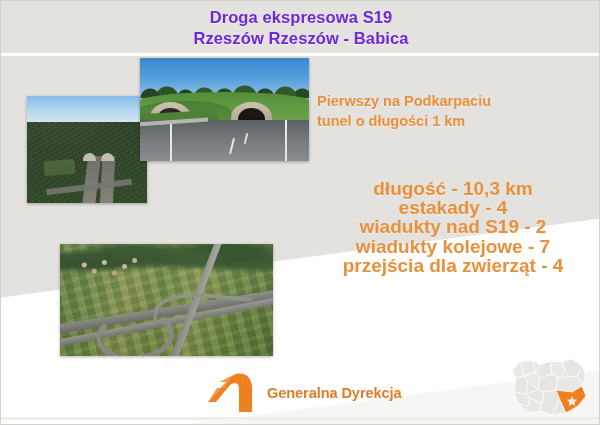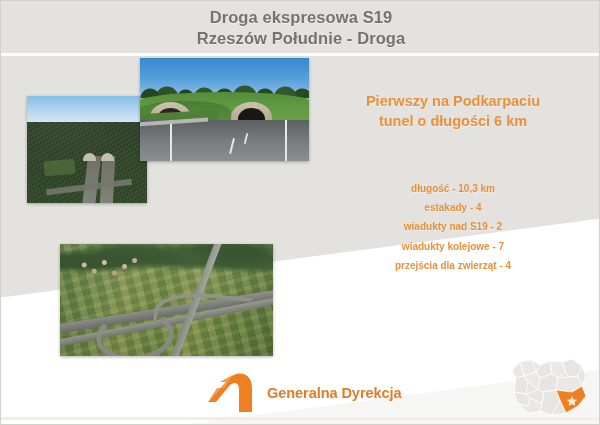--- a/index.html
+++ b/index.html
@@ -14,21 +14,21 @@
     background:#e3e2df;
     overflow:hidden;
     border:1px solid #d2d1ce;
   }
   
   .title-block{
     position:absolute; left:0; top:6px; width:600px;
     text-align:center; z-index:6;
   }
   .title-line{
-    color:#737373;
+    color:#6d28d9;
     font-weight:bold;
     font-size:16.5px;
     line-height:21px;
     text-shadow:0 1px 0 rgba(255,255,255,.45);
     letter-spacing:.1px;
   }
   .header-rule{
     position:absolute; left:0; top:52px; width:600px; height:3px;
     background:#fdfdfc; z-index:5;
   }
@@ -226,33 +226,33 @@
     color:#e8903a;
     font-weight:bold;
     font-size:12.5px;
     text-shadow:0 1px 0 rgba(255,255,255,.5);
     z-index:6;
   }
   #caption-wezel{ left:59px; top:215px; width:213px; text-align:center; }
 
   .tunnel-text{
     position:absolute; left:316px; top:90px; width:272px;
-    text-align:center; z-index:6;
+    text-align:left; z-index:6;
   }
   .tunnel-text div{
     color:#e8903a; font-weight:bold; font-size:14.5px; line-height:20px;
     text-shadow:0 1px 0 rgba(255,255,255,.45);
   }
 
   .stats{
     position:absolute; left:316px; top:178px; width:272px;
     text-align:center; z-index:6;
   }
   .stats div{
-    color:#e8903a; font-weight:bold; font-size:10px; line-height:19.2px;
+    color:#e8903a; font-weight:bold; font-size:19px; line-height:19.2px;
     text-shadow:0 1px 0 rgba(255,255,255,.45);
   }
 
   
   .swoosh{
     position:absolute; left:-40px; bottom:-30px; width:700px; height:150px;
     background:#ffffff;
     transform:rotate(-7.5deg);
     transform-origin:left bottom;
     z-index:2;
@@ -285,21 +285,21 @@
     position:absolute; left:505px; top:355px; width:86px; height:62px; z-index:10;
   }
 </style>
 </head>
 <body>
 
 <div id="slide">
 
   <div class="title-block">
     <div class="title-line">Droga ekspresowa S19</div>
-    <div class="title-line">Rzeszów Południe - Droga</div>
+    <div class="title-line">Rzeszów Rzeszów - Babica</div>
   </div>
   <div class="header-rule"></div>
 
   <div class="photo" id="photo-tunnel-aerial">
     <div class="sky"></div>
     <div class="ground"></div>
     <div class="tex"></div>
     <div class="clearing"></div>
     <div class="roadA"></div>
     <div class="roadB"></div>
@@ -340,21 +340,21 @@
     <div class="mainroad"></div>
     <div class="mainroad2"></div>
     <div class="crossroad"></div>
     <div class="loop"></div>
     <div class="ramp"></div>
     <div class="glare"></div>
   </div>
 
   <div class="tunnel-text">
     <div>Pierwszy na Podkarpaciu</div>
-    <div>tunel o długości 6 km</div>
+    <div>tunel o długości 1 km</div>
   </div>
 
   <div class="stats">
     <div>długość - 10,3 km</div>
     <div>estakady - 4</div>
     <div>wiadukty nad S19 - 2</div>
     <div>wiadukty kolejowe - 7</div>
     <div>przejścia dla zwierząt - 4</div>
   </div>
 

